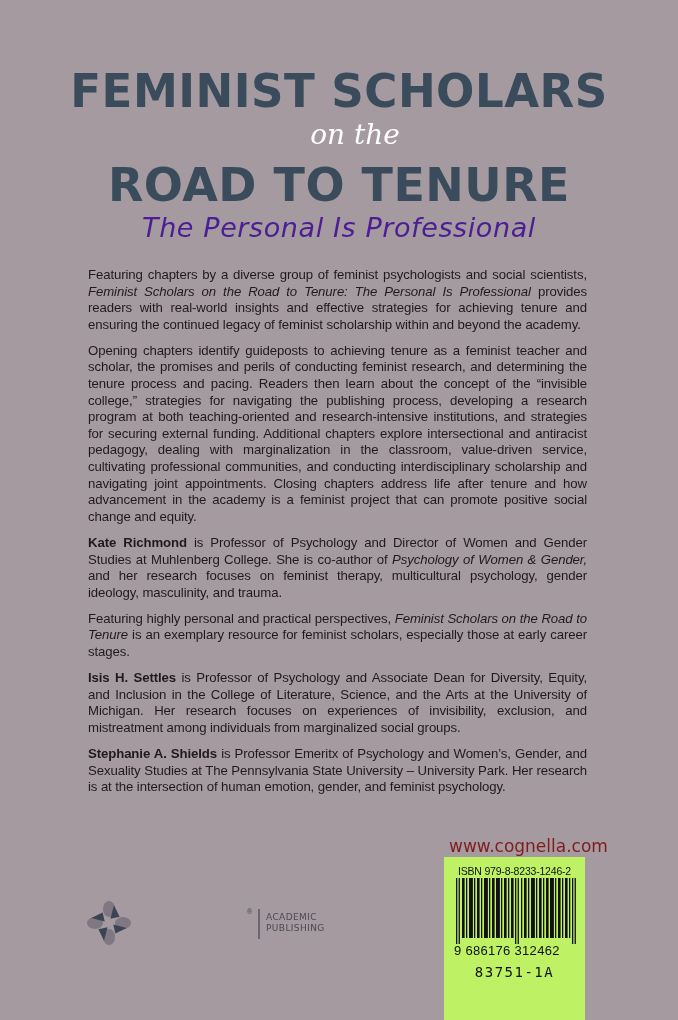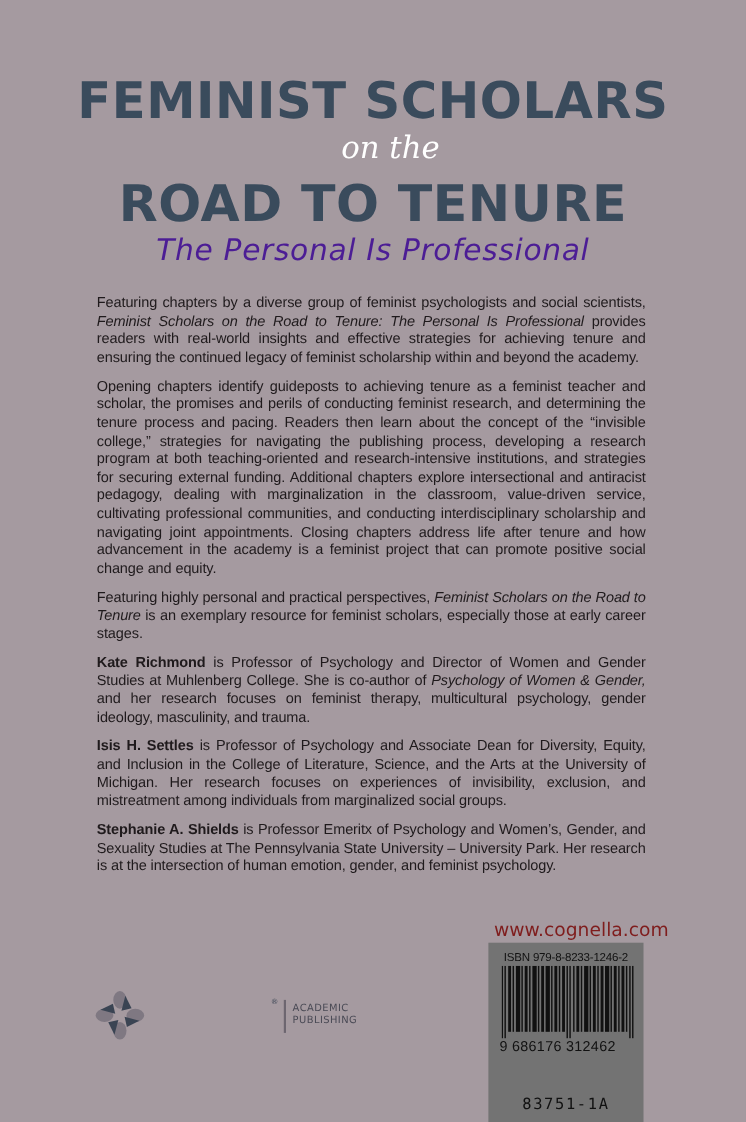--- a/index.html
+++ b/index.html
@@ -32,34 +32,34 @@
     letter-spacing:-0.1px;
   }
   .body-text p { margin:0 0 9.5px 0; }
   .body-text b { font-weight:bold; }
   .body-text i { font-style:italic; }
   #url {
     position:absolute; left:449px; top:836px; width:136px;
     font-family:"DejaVu Sans", sans-serif; color:#7f1d1d; font-size:17px; text-align:right;
   }
   #barcode-box {
-    position:absolute; left:444px; top:857px; width:141px; height:163px; background:#737373;
+    position:absolute; left:444px; top:857px; width:141px; height:163px; background:#bef264;
   }
   #isbn-text {
     position:absolute; top:8px; left:0; width:141px; text-align:center;
     font-size:10.5px; color:#111; font-family:"Liberation Sans", sans-serif; letter-spacing:-0.2px;
   }
   #bars { position:absolute; left:12px; top:21px; width:122px; height:66px; }
   #barcode-digits {
     position:absolute; left:10px; top:86px; width:130px;
     font-family:"Liberation Sans", sans-serif; font-size:13px; color:#111; letter-spacing:0.3px;
   }
   #item-code {
     position:absolute; top:107px; left:0; width:141px; text-align:center;
-    font-family:"DejaVu Sans Mono", monospace; font-size:14px; color:#111; letter-spacing:1.5px;margin-top:32px;
+    font-family:"DejaVu Sans Mono", monospace; font-size:14px; color:#111; letter-spacing:1.5px;
   }
   #logo { position:absolute; left:86px; top:898px; height:54px; width:260px; }
   #logo-mark { position:absolute; left:0; top:2px; width:46px; height:46px; }
   #logo-word {
     position:absolute; left:50px; top:6px;
     font-family:"DejaVu Sans", sans-serif; font-weight:bold; font-size:26px; color:#3a4453; letter-spacing:-0.5px;
   }
   #logo-reg { position:absolute; left:161px; top:10px; font-size:7px; color:#3a4453; }
   #logo-divider { position:absolute; left:172px; top:11px; width:1.5px; height:30px; background:#6d6670; }
   #logo-sub {
@@ -75,25 +75,25 @@
   <div id="title-conn">on the</div>
   <div id="title2" class="title-line">ROAD TO TENURE</div>
   <div id="subtitle">The Personal Is Professional</div>
 
   <div class="body-text" style="top:267px;">
     <p>
       <span>Featuring chapters by a diverse group of feminist psychologists and social scientists, </span><i>Feminist Scholars on the Road to Tenure: The Personal Is Professional</i><span> provides readers with real-world insights and effective strategies for achieving tenure and ensuring the continued legacy of feminist scholarship within and beyond the academy.</span>
     </p>
     <p>Opening chapters identify guideposts to achieving tenure as a feminist teacher and scholar, the promises and perils of conducting feminist research, and determining the tenure process and pacing. Readers then learn about the concept of the “invisible college,” strategies for navigating the publishing process, developing a research program at both teaching-oriented and research-intensive institutions, and strategies for securing external funding. Additional chapters explore intersectional and antiracist pedagogy, dealing with marginalization in the classroom, value-driven service, cultivating professional communities, and conducting interdisciplinary scholarship and navigating joint appointments. Closing chapters address life after tenure and how advancement in the academy is a feminist project that can promote positive social change and equity.</p>
     <p>
-      <span>Featuring highly personal and practical perspectives, </span><i>Feminist Scholars on the Road to Tenure</i><span> is an exemplary resource for feminist scholars, especially those at early career stages.</span>
+      <b>Kate Richmond</b><span> is Professor of Psychology and Director of Women and Gender Studies at Muhlenberg College. She is co-author of </span><i>Psychology of Women &amp; Gender,</i><span> and her research focuses on feminist therapy, multicultural psychology, gender ideology, masculinity, and trauma.</span>
     </p>
 
     <p>
-      <b>Kate Richmond</b><span> is Professor of Psychology and Director of Women and Gender Studies at Muhlenberg College. She is co-author of </span><i>Psychology of Women &amp; Gender,</i><span> and her research focuses on feminist therapy, multicultural psychology, gender ideology, masculinity, and trauma.</span>
+      <span>Featuring highly personal and practical perspectives, </span><i>Feminist Scholars on the Road to Tenure</i><span> is an exemplary resource for feminist scholars, especially those at early career stages.</span>
     </p>
     <p>
       <b>Isis H. Settles</b><span> is Professor of Psychology and Associate Dean for Diversity, Equity, and Inclusion in the College of Literature, Science, and the Arts at the University of Michigan. Her research focuses on experiences of invisibility, exclusion, and mistreatment among individuals from marginalized social groups.</span>
     </p>
     <p>
       <b>Stephanie A. Shields</b><span> is Professor Emeritx of Psychology and Women’s, Gender, and Sexuality Studies at The Pennsylvania State University – University Park. Her research is at the intersection of human emotion, gender, and feminist psychology.</span>
     </p>
   </div>
 
   <div id="url">www.cognella.com</div>

